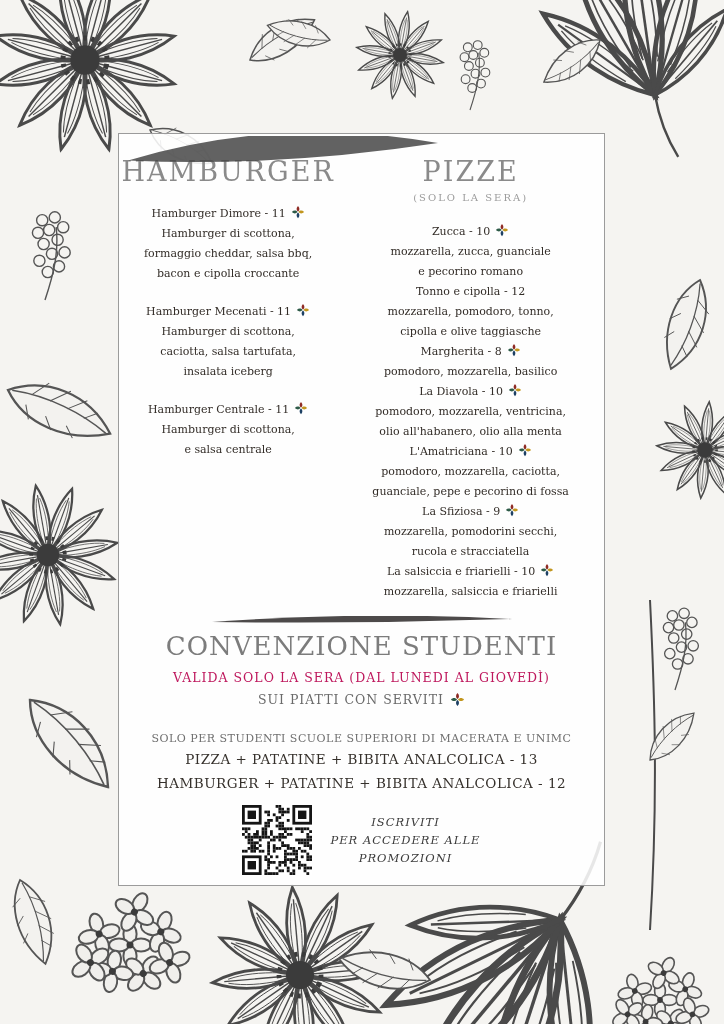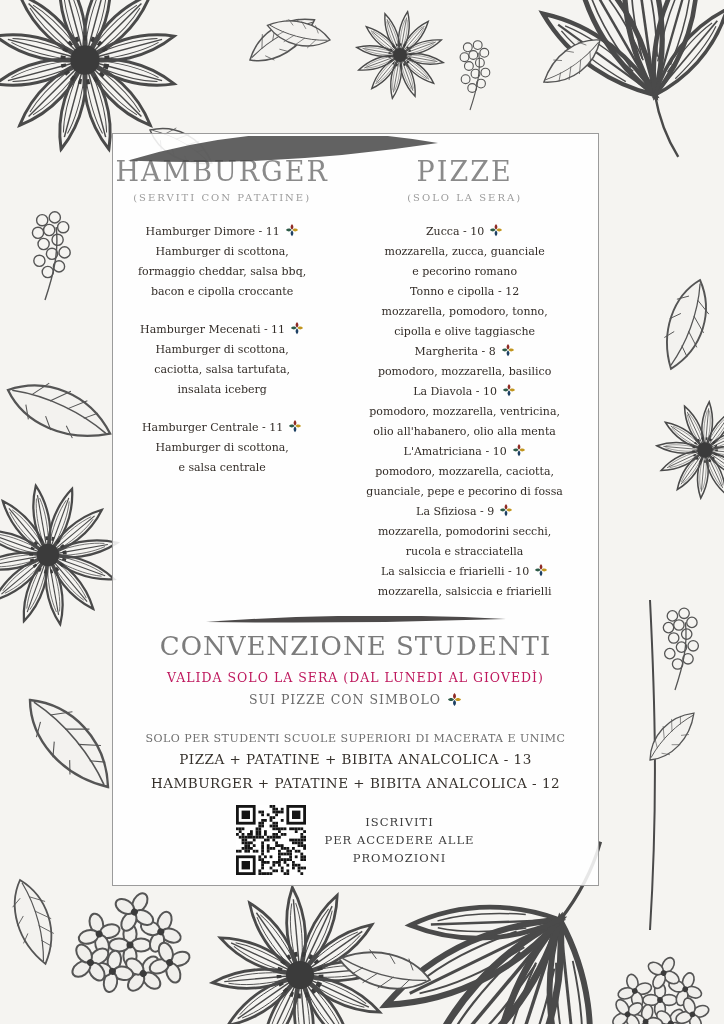--- a/index.html
+++ b/index.html
@@ -5,21 +5,21 @@
   html,body{margin:0;padding:0;}
   body{
     width:724px;height:1024px;position:relative;overflow:hidden;
     background:#f5f4f1;
     font-family:"DejaVu Serif","Liberation Serif",serif;
   }
   
   #bg{position:absolute;left:0;top:0;width:724px;height:1024px;z-index:1;}
   
   .card{
-    position:absolute;left:112px;top:133px;width:487px;height:753px;
+    position:absolute;left:118px;top:133px;width:487px;height:753px;
     background:rgba(255,255,255,0.87);
     border:1px solid #9b9b9b;
     z-index:2;box-sizing:border-box;
     padding-top:22px;overflow:hidden;text-align:center;
   }
   .swash-overlay{position:absolute;left:128px;top:136px;width:310px;height:42px;z-index:3;pointer-events:none;opacity:.85;}
   .cols{display:flex;width:100%;}
   .col{box-sizing:border-box;}
   .col.left{width:45%;}
   .col.right{width:55%;}
@@ -37,21 +37,21 @@
   .divider{margin:14px auto 0 auto;display:block;}
   
   .students-title{font-size:26px;color:#7c7c7c;letter-spacing:1px;line-height:34px;margin-top:4px;font-weight:normal;}
   .validity{font-size:12.5px;color:#be185d;letter-spacing:1px;line-height:19px;margin-top:5px;}
   .symbol-line{font-size:12.5px;color:#6a6a6a;letter-spacing:1px;line-height:19px;margin-top:3px;}
   .symbol-line .sym{vertical-align:-3px;margin-left:6px;}
   .eligibility{font-size:11px;color:#6f6f6f;letter-spacing:.5px;line-height:16px;margin-top:22px;}
   .deal{font-size:13.5px;color:#35302b;letter-spacing:.5px;line-height:24px;}
   .deal:first-of-type{margin-top:4px;}
   
-  .qr-row{display:flex;align-items:center;justify-content:center;margin-top:10px;gap:18px;}
+  .qr-row{display:flex;align-items:center;justify-content:center;margin-top:10px;gap:18px;font-style:italic;}
   #qr-svg{width:70px;height:70px;background:#fff;}
   .qr-text{font-size:11.5px;color:#3c3c3c;letter-spacing:1px;line-height:18px;text-align:center;}
 </style>
 </head>
 <body>
 
 <svg id="bg" viewBox="0 0 724 1024" xmlns="http://www.w3.org/2000/svg">
   <defs>
     <g id="petal">
       <path d="M0 0 C5 -12 7 -28 0 -44 C-7 -28 -5 -12 0 0 Z" fill="none" stroke="#4a4a4a" stroke-width="1.4"></path>
@@ -160,21 +160,20 @@
 
 <svg class="swash-overlay" viewBox="0 0 155 12" preserveAspectRatio="none">
     <path d="M0 7 Q75 -6 155 2 Q75 9 0 7 Z" fill="#474747"></path>
   </svg>
 
 <div class="card">
 
   <div class="cols">
     <div class="col left">
       <h2 class="col-title">HAMBURGER</h2>
-      <div class="col-sub">(SERVITI CON PATATINE)</div>
       <div class="items" id="hamburger-items">
           <div class="menu-item">
             <div class="item-title">Hamburger Dimore - 11<svg viewBox="0 0 24 24" class="sym" style="height: 14px; width: 14px;">
                 <path d="M12 1.5 C15.2 4.5 15.2 8.6 12 11.2 C8.8 8.6 8.8 4.5 12 1.5 Z" fill="#8e2a23"></path>
                 <path d="M22.5 12 C19.5 15.2 15.4 15.2 12.8 12 C15.4 8.8 19.5 8.8 22.5 12 Z" fill="#c2961e"></path>
                 <path d="M12 22.5 C8.8 19.5 8.8 15.4 12 12.8 C15.2 15.4 15.2 19.5 12 22.5 Z" fill="#1d4063"></path>
                 <path d="M1.5 12 C4.5 8.8 8.6 8.8 11.2 12 C8.6 15.2 4.5 15.2 1.5 12 Z" fill="#2d5a47"></path>
               </svg></div>
             <div class="item-desc">Hamburger di scottona,</div>
             <div class="item-desc">formaggio cheddar, salsa bbq,</div>
@@ -273,21 +272,21 @@
         </div>
     </div>
   </div>
 
   <svg class="divider" width="300" height="9" viewBox="0 0 300 9">
       <path d="M0 6 Q150 -5 300 3 Q150 8 0 6 Z" fill="#4d4a4a"></path>
     </svg>
 
   <div class="students-title">CONVENZIONE STUDENTI</div>
   <div class="validity">VALIDA SOLO LA SERA (DAL LUNEDI AL GIOVEDÌ)</div>
-  <div class="symbol-line"><span>SUI PIZZE CON SIMBOLO</span><span id="symbol-slot"><svg viewBox="0 0 24 24" class="sym" style="height: 15px; width: 15px;">
+  <div class="symbol-line"><span>SUI PIATTI CON SERVITI</span><span id="symbol-slot"><svg viewBox="0 0 24 24" class="sym" style="height: 15px; width: 15px;">
           <path d="M12 1.5 C15.2 4.5 15.2 8.6 12 11.2 C8.8 8.6 8.8 4.5 12 1.5 Z" fill="#8e2a23"></path>
           <path d="M22.5 12 C19.5 15.2 15.4 15.2 12.8 12 C15.4 8.8 19.5 8.8 22.5 12 Z" fill="#c2961e"></path>
           <path d="M12 22.5 C8.8 19.5 8.8 15.4 12 12.8 C15.2 15.4 15.2 19.5 12 22.5 Z" fill="#1d4063"></path>
           <path d="M1.5 12 C4.5 8.8 8.6 8.8 11.2 12 C8.6 15.2 4.5 15.2 1.5 12 Z" fill="#2d5a47"></path>
         </svg></span></div>
   <div class="eligibility">SOLO PER STUDENTI SCUOLE SUPERIORI DI MACERATA E UNIMC</div>
   <div class="deal">PIZZA + PATATINE + BIBITA ANALCOLICA - 13</div>
   <div class="deal">HAMBURGER + PATATINE + BIBITA ANALCOLICA - 12</div>
 
   <div class="qr-row">

